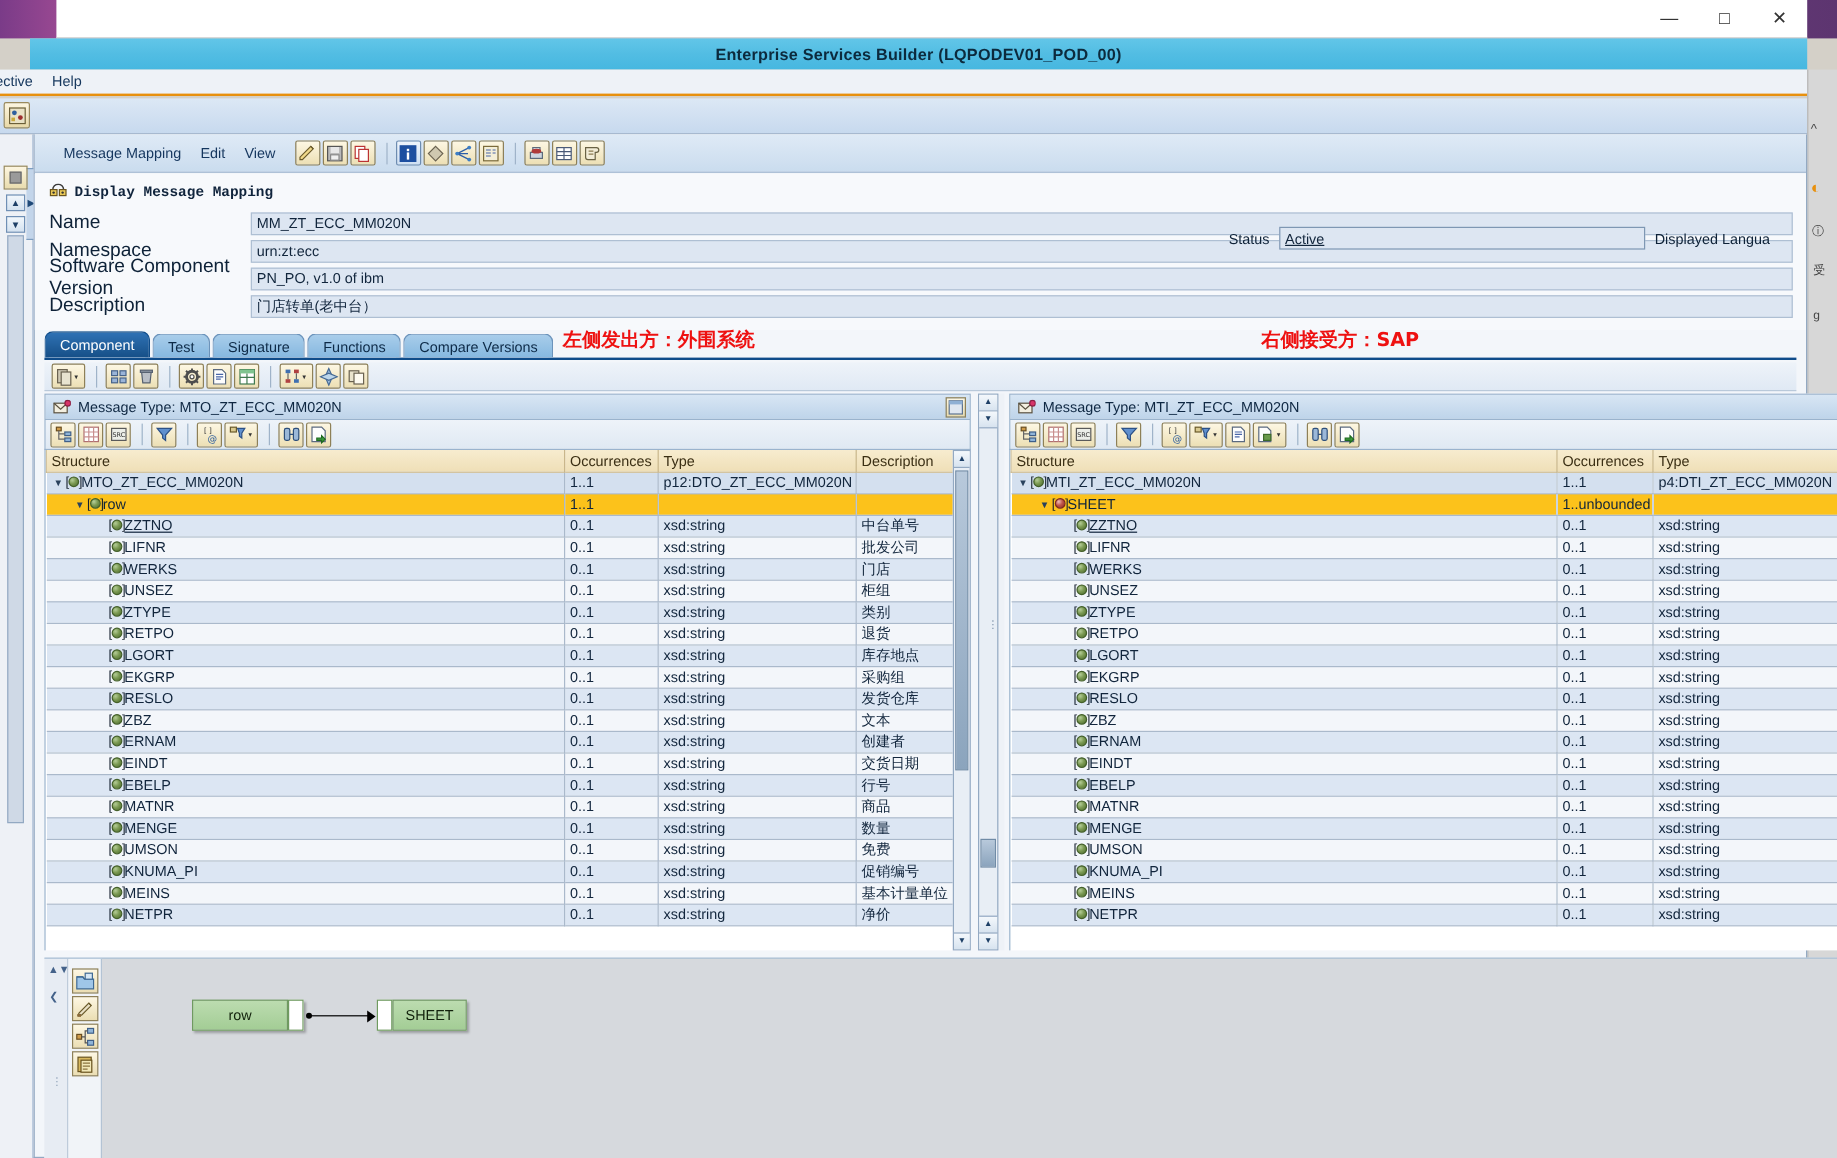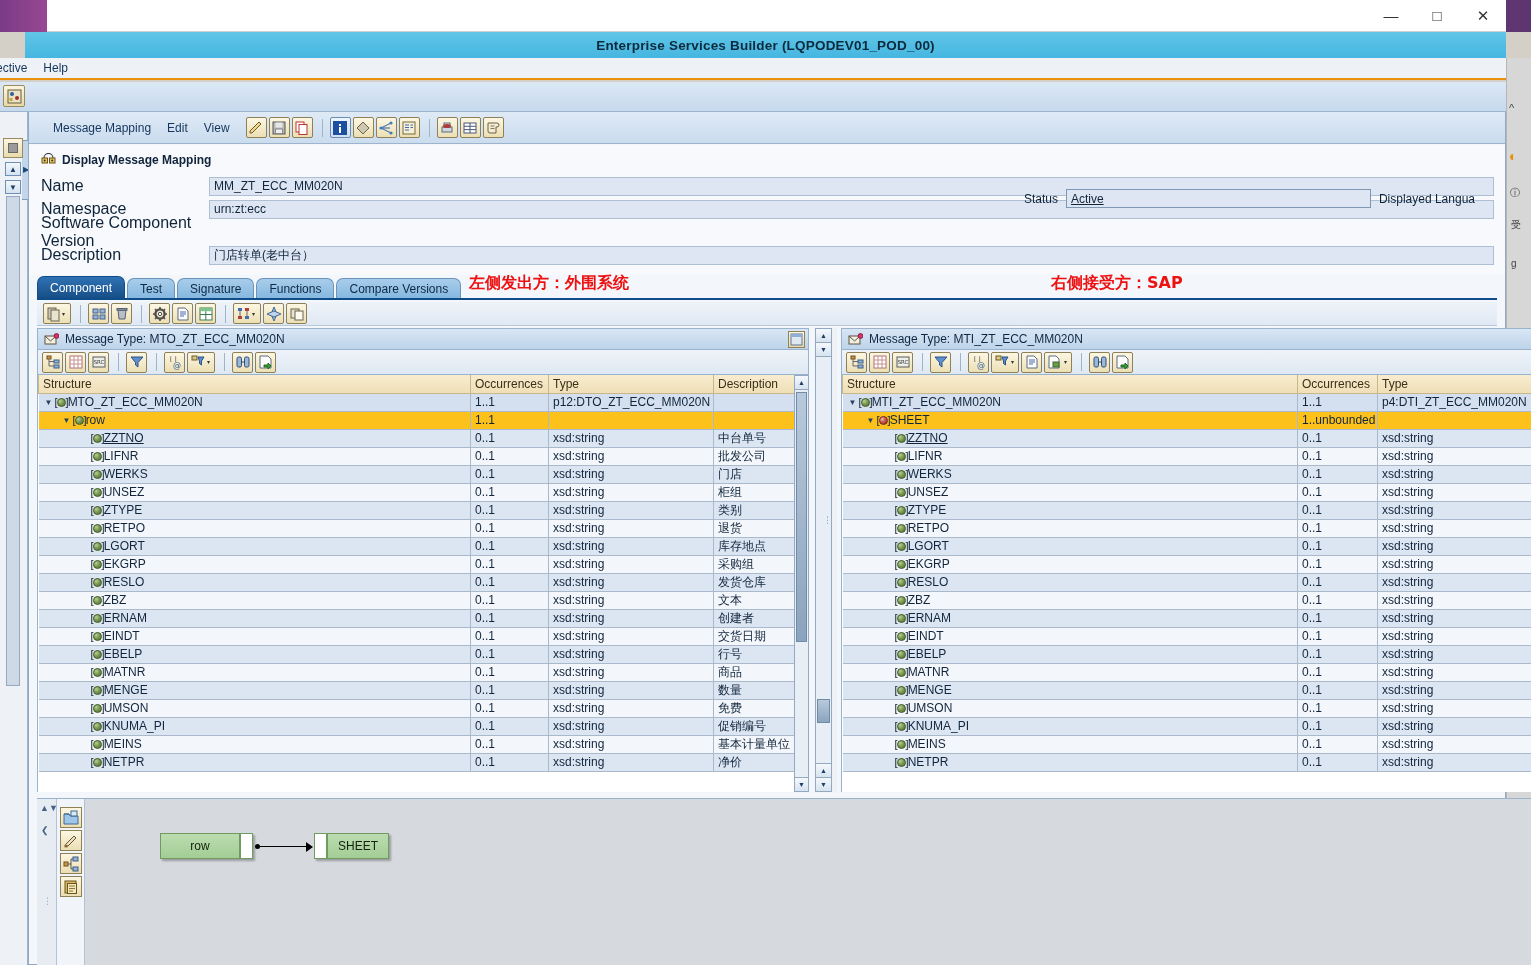--- a/index.html
+++ b/index.html
@@ -118,21 +118,21 @@
     display:flex; align-items:center; justify-content:center;
     font-size:10px; overflow:hidden; position:relative;
   }
   .tbtn.blue { background:linear-gradient(180deg,#eef4fc,#cfe0f3); border-color:#6d8cb0;}
   .tbtn svg { display:block; }
 
   
   .hdr { position:absolute; left:0; top:33px; width:100%; height:130px; background:#f7f9fc;}
   .hdrtitle {
     position:absolute; left:12px; top:8px; display:flex; align-items:center; gap:6px;
-    font-size:12px; font-weight:bold; color:#10243c;
+    font-size:12px; font-weight:bold; color:#10243c;font-family:Liberation Mono, monospace;
   }
   .formrow { position:absolute; left:12px; height:20px; display:flex; align-items:center; }
   .flabel { width:168px; font-size:16px; color:#0e2238; }
   .finput {
     width:1285px; height:19px; background:#dde6f2; border:1px solid #aebfd3;
     font-size:12px; color:#11253c; padding:0 4px; line-height:17px;
     display:flex; align-items:center;text-align:right;
   }
   .statuswrap { position:absolute; right:30px; top:44px; display:flex; align-items:center; gap:8px;}
   .statuswrap .sl { font-size:12px; color:#0e2238;}
@@ -435,20 +435,21 @@
       <div class="formrow" style="top:31px">
         <span class="flabel">Name</span>
         <span class="finput">MM_ZT_ECC_MM020N</span>
       </div>
       <div class="formrow" style="top:54px">
         <span class="flabel">Namespace</span>
         <span class="finput">urn:zt:ecc</span>
       </div>
       <div class="formrow" style="top:77px">
         <span class="flabel">Software Component Version</span>
+        <span class="finput">PN_PO, v1.0 of ibm</span>
       </div>
       <div class="formrow" style="top:100px">
         <span class="flabel">Description</span>
         <span class="finput">门店转单(老中台）</span>
       </div>
 
       <div class="statuswrap">
         <span class="sl">Status</span>
         <span class="statusinput">Active</span>
         <span class="displang">Displayed Langua</span>

